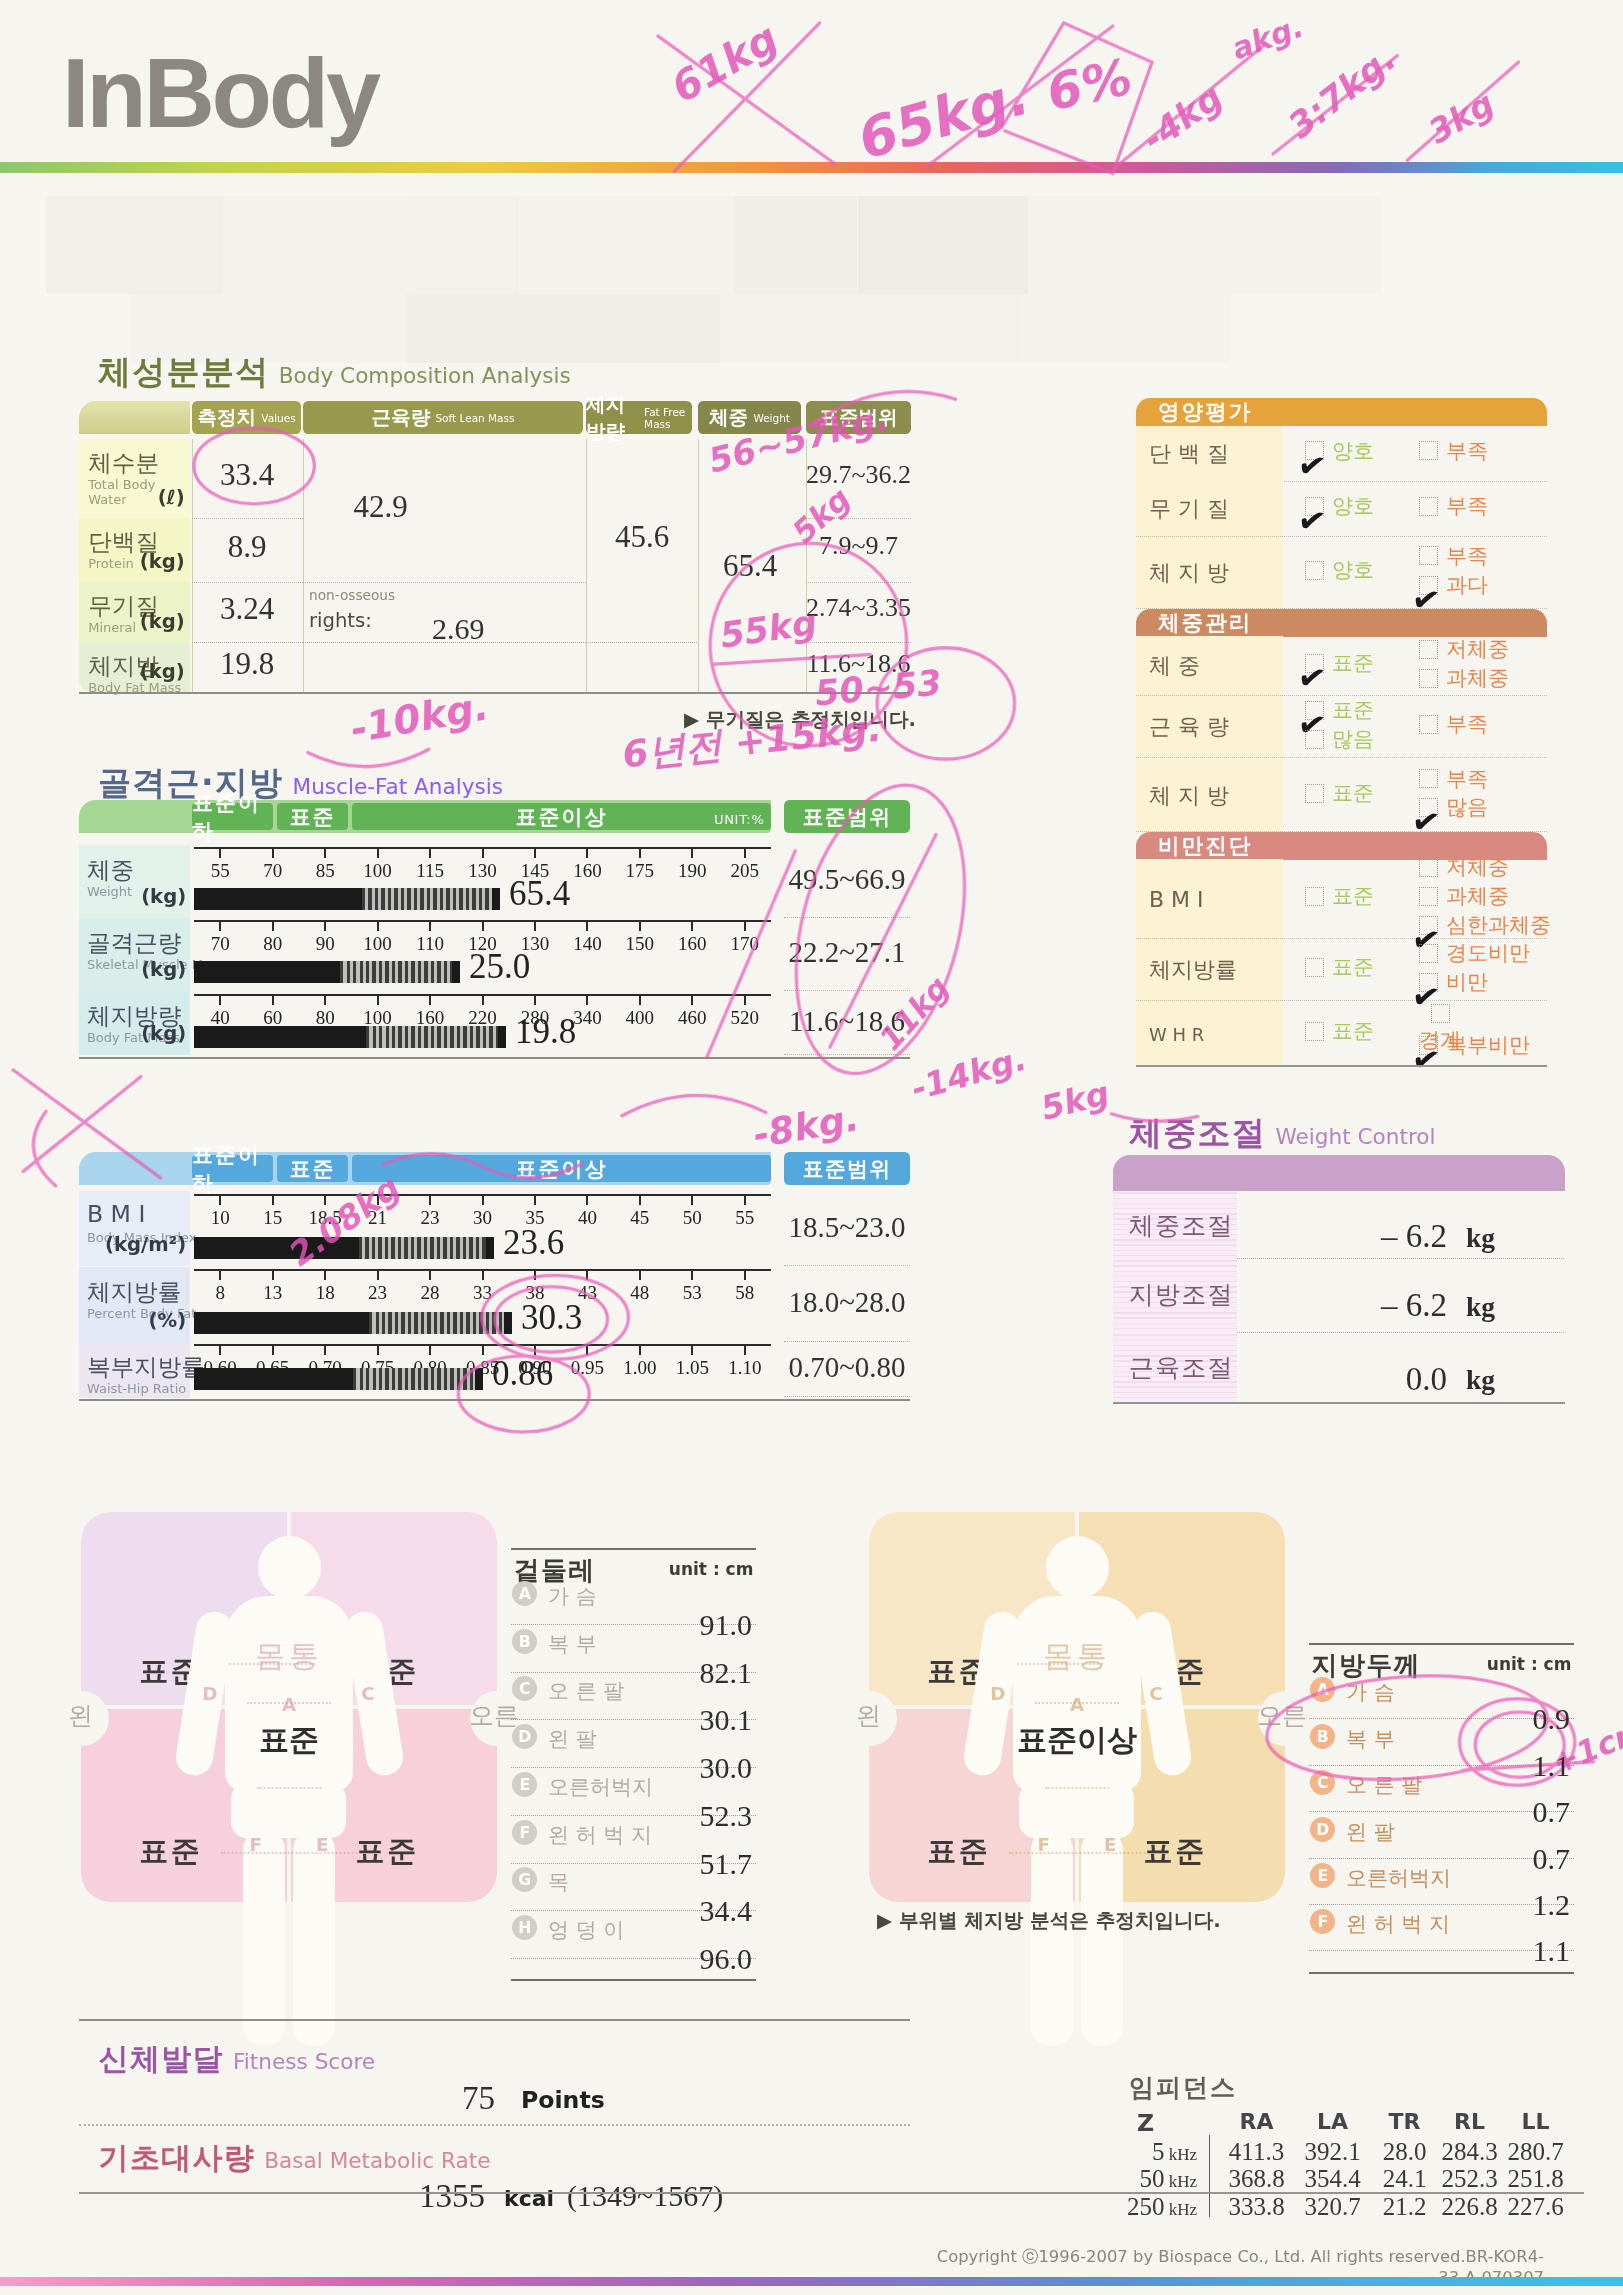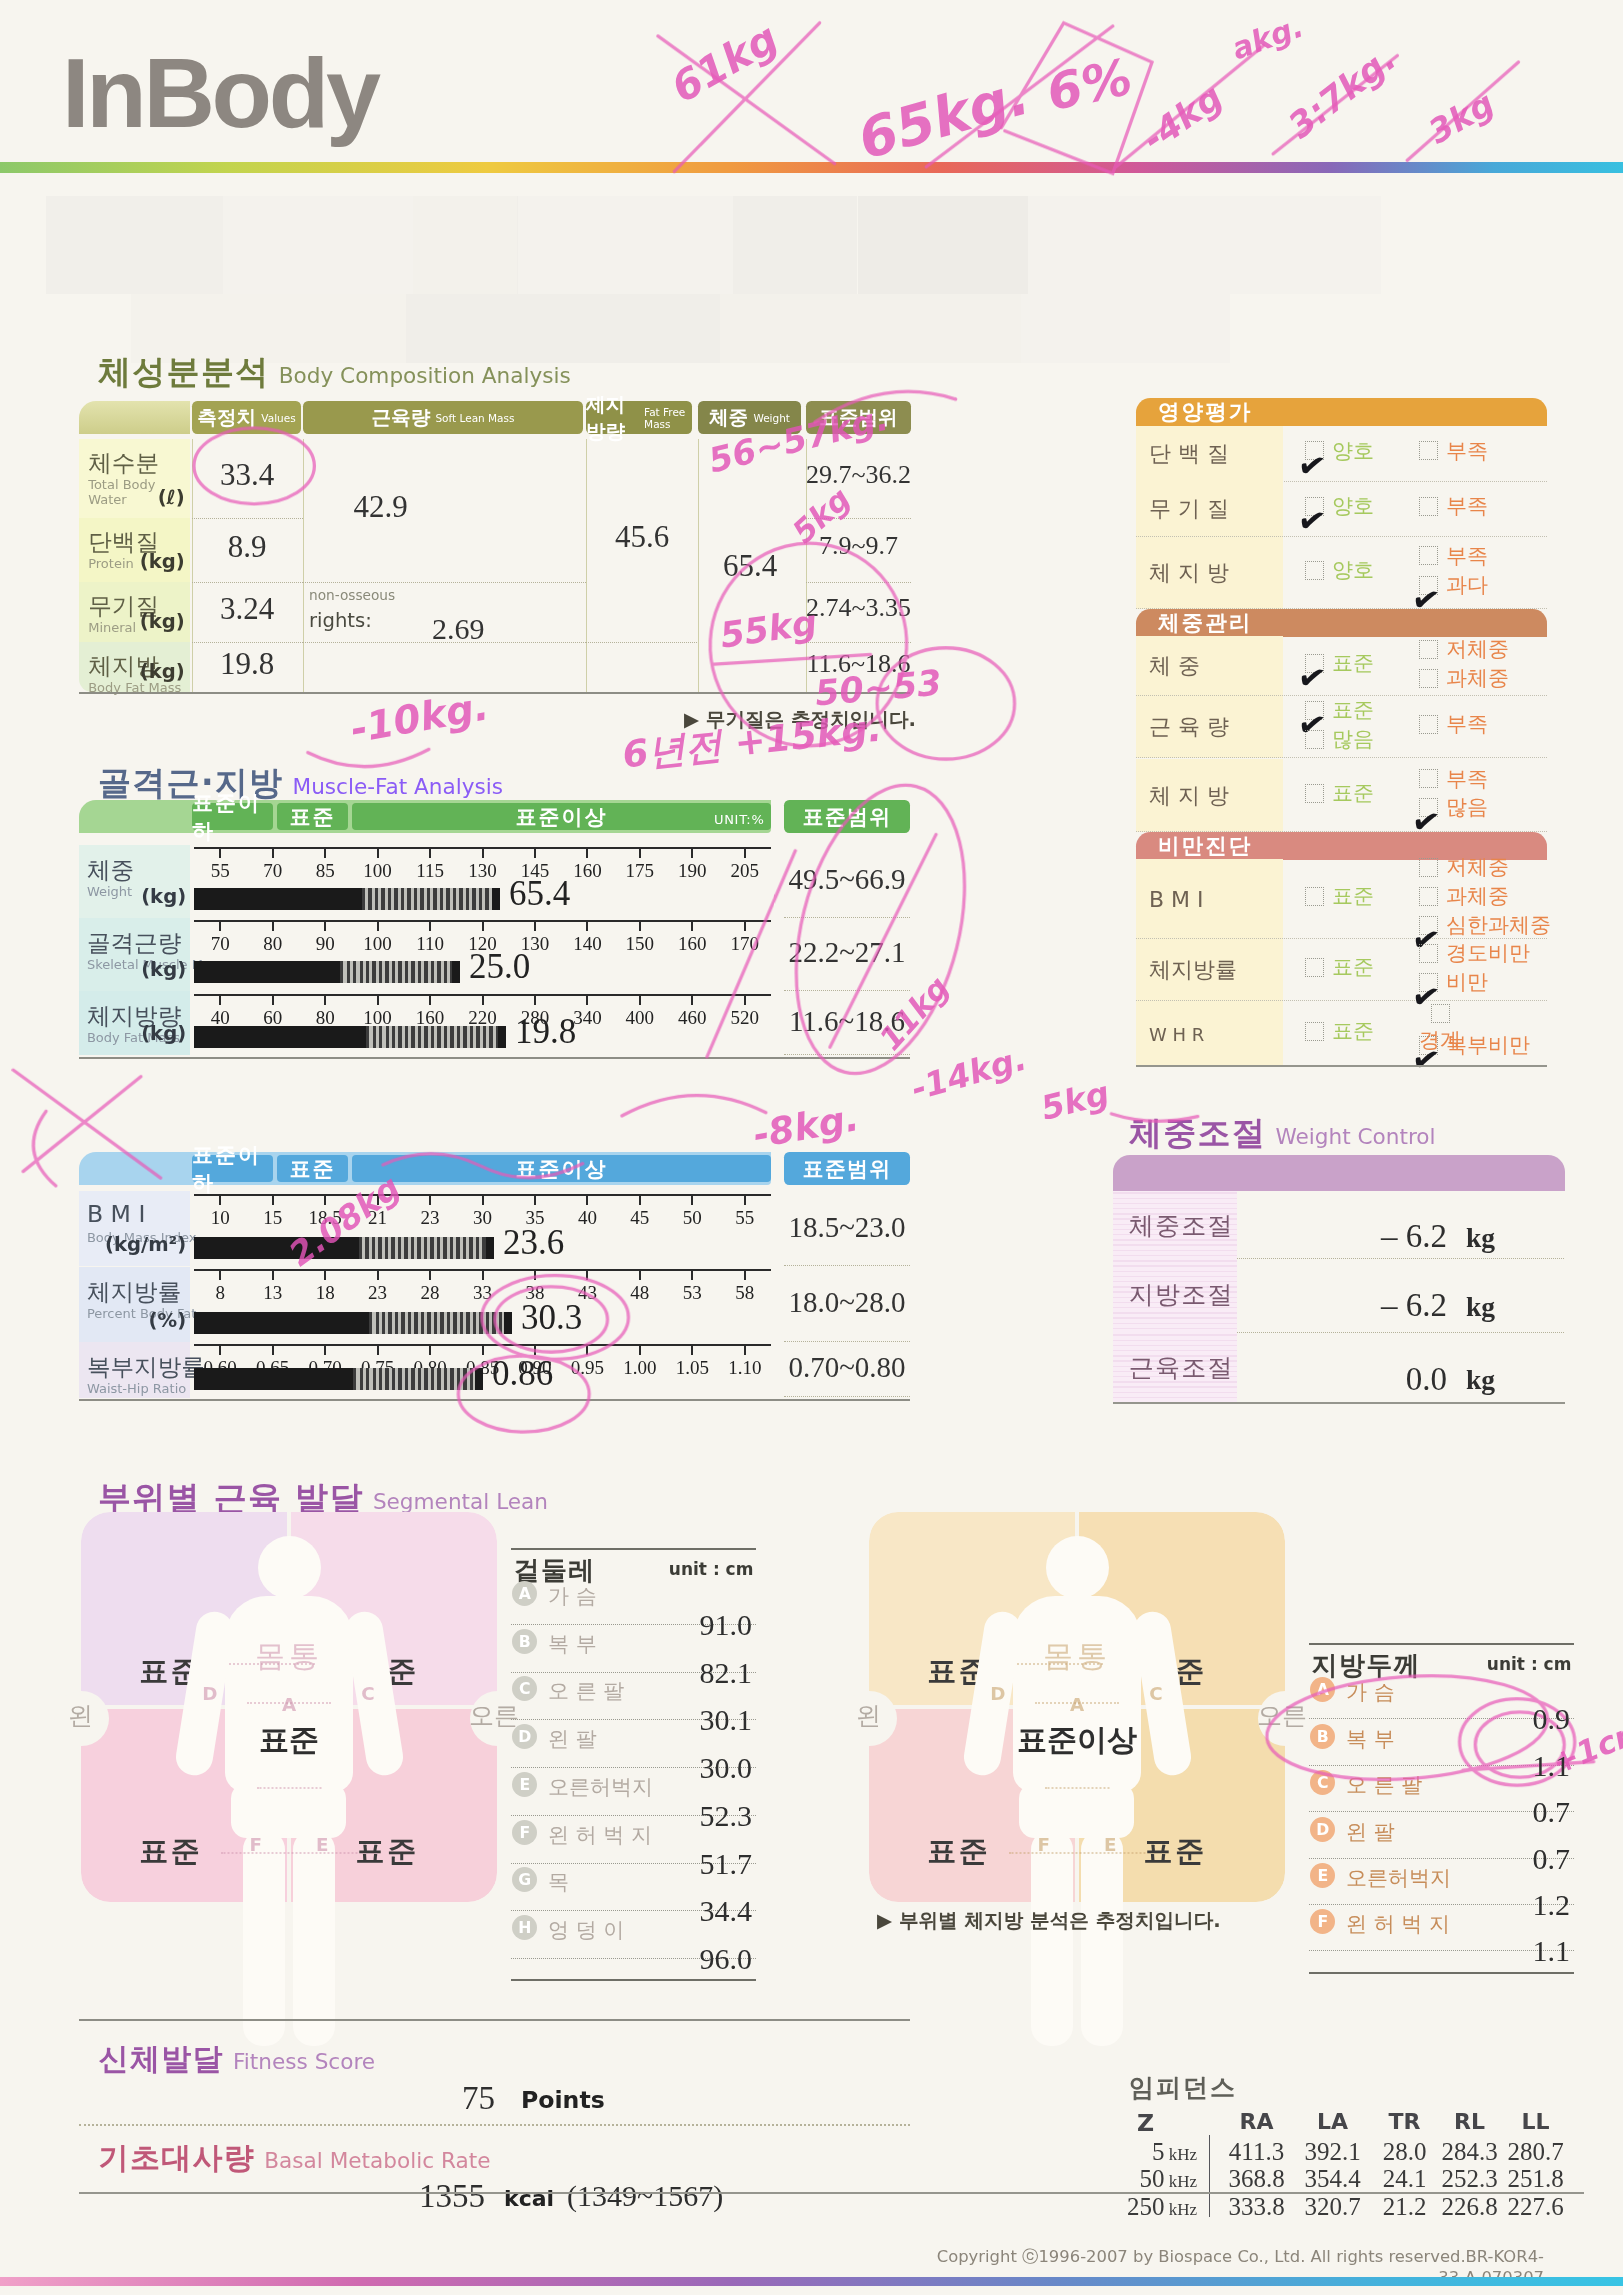--- a/index.html
+++ b/index.html
@@ -49,23 +49,20 @@
     </div>
 
   <div class="abs sec-title t-olive" style="left:98px;top:350px;">
     <span class="ko">체성분분석</span><span class="en">Body Composition Analysis</span>
   </div>
   <div class="abs sec-title t-navy" style="left:98px;top:761px;">
     <span class="ko">골격근·지방</span><span class="en">Muscle-Fat Analysis</span>
   </div>
   <div class="abs sec-title t-purple" style="left:1129px;top:1111px;">
     <span class="ko">체중조절</span><span class="en">Weight Control</span>
-  </div>
-  <div class="abs sec-title t-purple" style="left:98px;top:1476px;">
-    <span class="ko">부위별 근육 발달</span><span class="en">Segmental Lean</span>
   </div>
 
   <div class="abs" id="bc-table" style="left:79px;top:401px;width:831px;height:295px;">
       <div style="position: absolute; left: 0px; top: 0px; width: 111px; height: 33px; border-radius: 17px 0px 0px; background: linear-gradient(rgb(227, 227, 174), rgb(205, 205, 138));"></div>
       <div style="position: absolute; left: 113px; top: 0px; width: 109px; height: 33px; background: rgb(163, 163, 82); border-radius: 5.2px; display: flex; align-items: center; justify-content: center; gap: 5.2px; color: rgb(255, 255, 255);">
         <span style="font-size: 19.6px; font-weight: bold;">측정치</span>
         <span style="font-size: 10.5px;">Values</span>
       </div>
       <div style="position: absolute; left: 224px; top: 0px; width: 280px; height: 33px; background: rgb(153, 153, 77); border-radius: 5.2px; display: flex; align-items: center; justify-content: center; gap: 5.2px; color: rgb(255, 255, 255);">
         <span style="font-size: 19.6px; font-weight: bold;">근육량</span>

